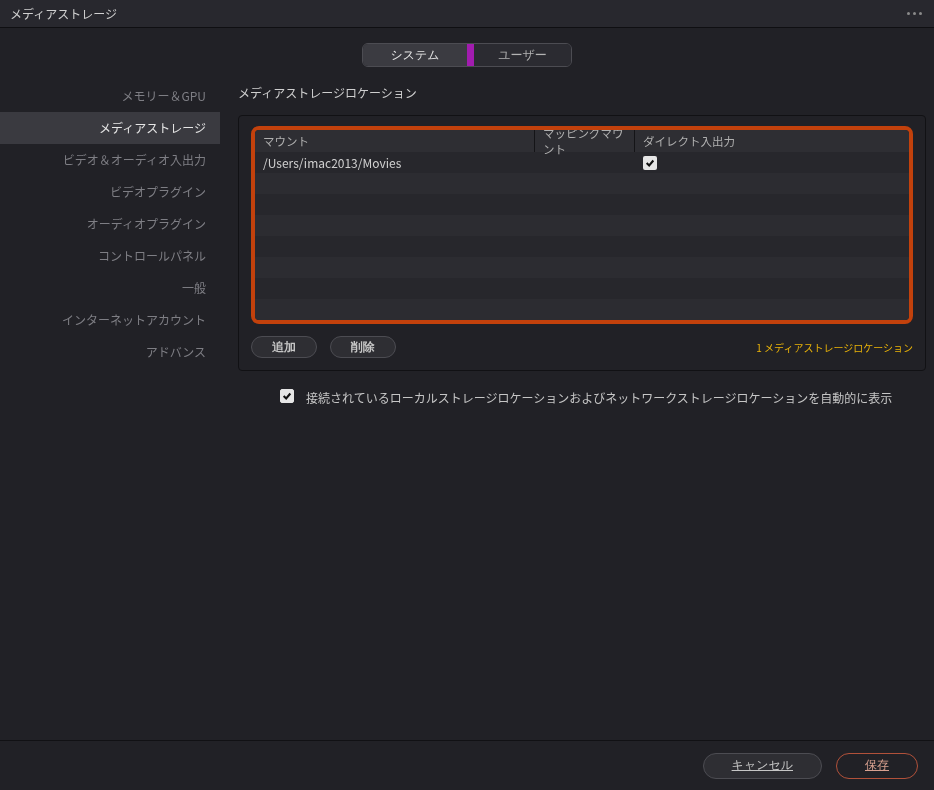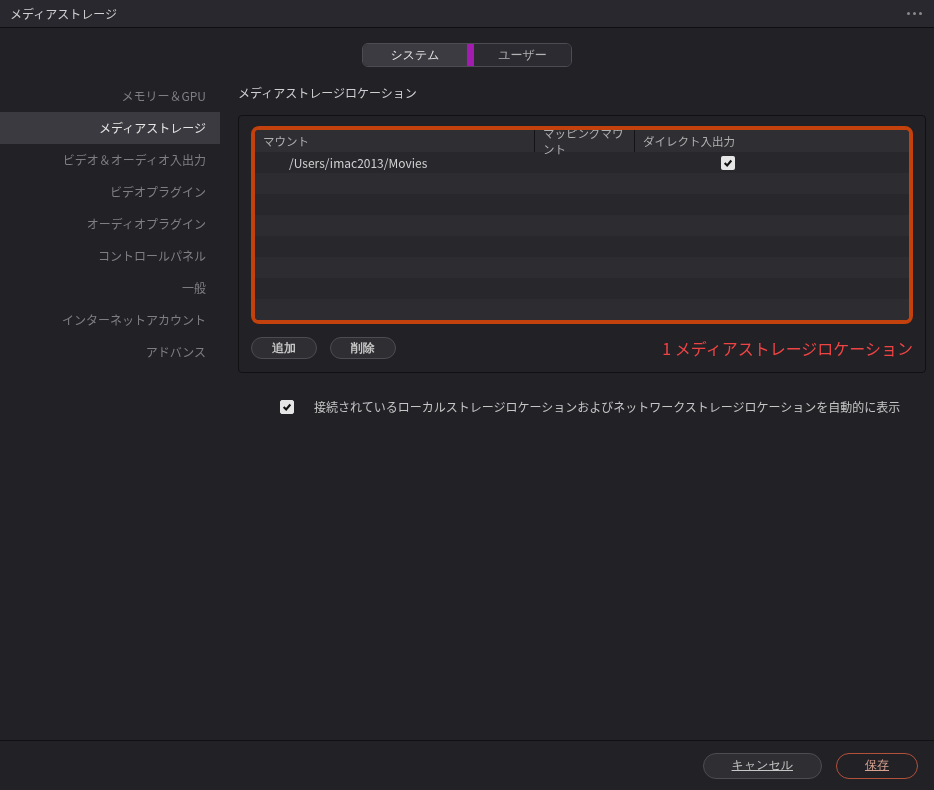--- a/index.html
+++ b/index.html
@@ -112,21 +112,21 @@
   .col-dio   { flex: 1; }
 
   .tbody .tr {
     display: flex;
     height: 21px;
     align-items: center;
     font-size: 12px;
   }
   .tbody .tr:nth-child(odd)  { background: #27272c; }
   .tbody .tr:nth-child(even) { background: #2c2c31; }
-  .td { padding: 0 8px; margin-left: 26px; }
+  .td { padding: 0 8px; }
   .td.col-mount { width: 280px; color: #d0d0d0; }
   .td.col-map   { width: 100px; }
   .td.col-dio   { flex: 1; }
 
   .chk {
     width: 14px; height: 14px;
     background: #e6e6e6;
     border-radius: 2px;
     display: inline-flex;
     align-items: center;
@@ -150,35 +150,34 @@
     border: 1px solid #4c4c52;
     color: #c6c6c6;
     border-radius: 11px;
     height: 22px;
     padding: 0 20px;
     font-size: 12px;
     cursor: pointer;
     font-weight: bold;
   }
   .btn + .btn { margin-left: 10px; }
-  .count { color: #ef4444; font-size: 16px; }
+  .count { color: #eab308; font-size: 10px; }
 
   .help-text {
     color: #9c9ca0;
     font-size: 12px;
     line-height: 1.55;
     margin-top: 16px;
   }
   .help-text .link { color: #d78a48; }
 
   .auto-row {
     display: flex;
-    align-items: center;
-    gap: 20px;
-    margin-top: 25px;
+    gap: 12px;
+    margin-top: 18px;
     margin-left: 42px;
   }
   .auto-row .label { color: #c6c6c6; font-size: 12px; }
 
   .footer {
     height: 50px;
     border-top: 1px solid #111114;
     display: flex;
     justify-content: flex-end;
     align-items: center;

